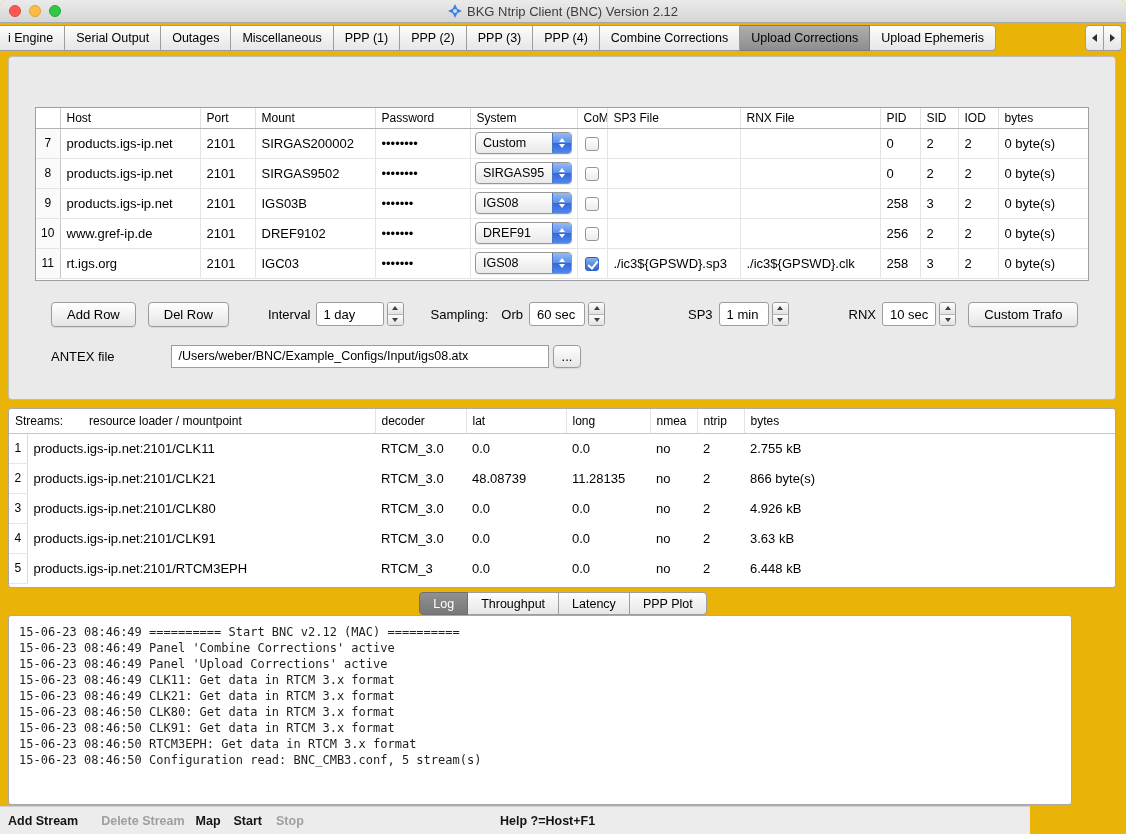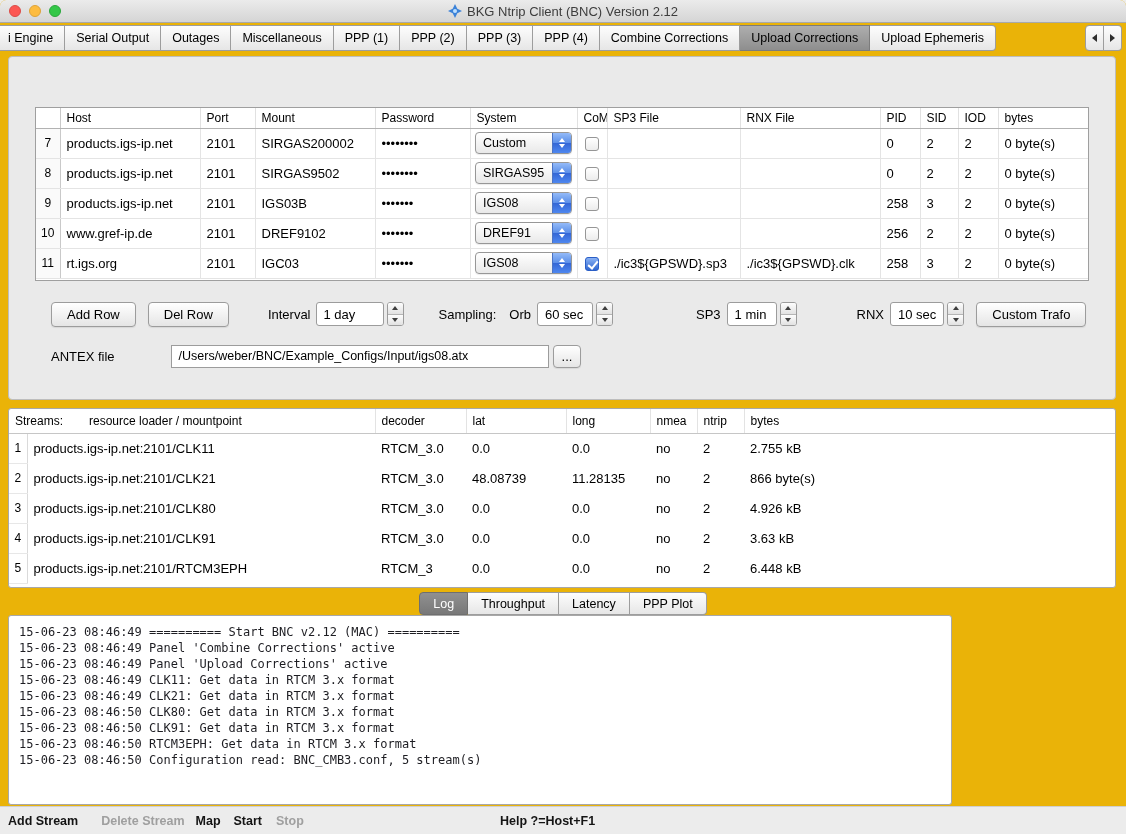--- a/index.html
+++ b/index.html
@@ -55,21 +55,21 @@
   .lbl { font-size:13px; }
   .spin { display:flex; align-items:stretch; height:24px; }
   .spinfield { border:1px solid #9c9c9c; background:#fff; border-radius:3px; padding:8px 7px; display:flex; align-items:center; font-size:13px; margin-right:3px; box-sizing:border-box; }
   .steppers { width:15px; display:flex; flex-direction:column; border:1px solid #9c9c9c; border-radius:3px; overflow:hidden; background:#fff; }
   .sup, .sdn { flex:1; background:linear-gradient(#fdfdfd,#e2e2e2); display:flex; align-items:center; justify-content:center; }
   .sup { border-bottom:1px solid #b5b5b5; }
   .tu { width:0; height:0; border-left:3px solid transparent; border-right:3px solid transparent; border-bottom:4px solid #3e3e3e; }
   .tdn { width:0; height:0; border-left:3px solid transparent; border-right:3px solid transparent; border-top:4px solid #3e3e3e; }
   .w68 { min-width:68px; } .w56 { min-width:56px; } .w50 { min-width:50px; } .w54 { min-width:54px; }
   .ml5{margin-left:5px;} .ml6{margin-left:6px;} .ml8{margin-left:8px;} .ml12{margin-left:12px;} .ml13{margin-left:13px;}
-  .ml39{margin-left:39px;} .ml43{margin-left:35px;} .ml60{margin-left:60px;} .ml83{margin-left:83px;}
+  .ml39{margin-left:39px;} .ml43{margin-left:27px;} .ml60{margin-left:60px;} .ml83{margin-left:83px;}
 
   .antexrow { position:absolute; left:34px; top:286px; display:flex; align-items:center; height:26px; }
   .input { width:378px; height:23px; border:1px solid #9c9c9c; background:#fff; padding:0 7px; font-size:12.5px; display:flex; align-items:center; box-sizing:border-box; margin-left:56px; white-space:nowrap; overflow:hidden; }
   .browse { margin-left:4px; height:23px; padding:0 8px; }
 
   
   .streams { position:absolute; left:8px; top:408px; width:1108px; height:180px; background:#fff; border:1px solid #a8a8a8; border-radius:3px; box-sizing:border-box; overflow:hidden; }
   table.str { border-collapse:collapse; table-layout:fixed; width:1106px; }
   .str th { font-weight:normal; font-size:12px; text-align:left; height:24px; padding:2px 6px; border-bottom:1px solid #c6c6c6; border-right:1px solid #e3e3e3; white-space:nowrap; box-sizing:border-box; }
   .str th:last-child { border-right:none; }
@@ -78,25 +78,25 @@
   .mp { margin-left:26px; }
 
   
   .logtabs { position:absolute; top:592px; left:0; width:1126px; display:flex; justify-content:center; }
   .ltab { height:21px; display:flex; align-items:center; padding:0 13px; font-size:12.5px; border:1px solid #9d9d9d; border-left:none; background:linear-gradient(#fdfdfd,#e6e6e6); white-space:nowrap; }
   .ltab.leftend { border-left:1px solid #9d9d9d; border-radius:4px 0 0 4px; }
   .ltab.rightend { border-radius:0 4px 4px 0; }
   .ltab.active { background:linear-gradient(#909090,#787878); color:#fff; border-color:#6f6f6f; }
 
   
-  .logbox { position:absolute; left:8px; top:615px; width:944px; height:190px; background:#fff; border:1px solid #a8a8a8; border-radius:3px; box-sizing:border-box; padding:8px 10px; overflow:hidden; }
+  .logbox { position:absolute; left:8px; top:615px; width:1064px; height:190px; background:#fff; border:1px solid #a8a8a8; border-radius:3px; box-sizing:border-box; padding:8px 10px; overflow:hidden; }
   .logline { font-family:"DejaVu Sans Mono", monospace; font-size:12px; line-height:16px; color:#1d1d22; white-space:pre; }
 
   
-  .bottombar { position:absolute; left:0; bottom:0; width:1126px; height:27px; display:flex; align-items:center; border-top:1px solid #cfcfcf; background:#ececec; font-size:12.5px; font-weight:bold; }
+  .bottombar { position:absolute; left:0; bottom:0; width:1030px; height:27px; display:flex; align-items:center; border-top:1px solid #cfcfcf; background:#ececec; font-size:12.5px; font-weight:bold; }
   .bbtn { color:#141414; cursor:default; }
   .bbtn.disabled { color:#9f9f9f; }
   .bbtn.help { position:absolute; left:500px; }
   .m-add{margin-left:8px;} .m-del{margin-left:23px;} .m-map{margin-left:11px;} .m-start{margin-left:13px;} .m-stop{margin-left:14px;}
 </style>
 </head>
 <body>
 
 <div class="window">
 

